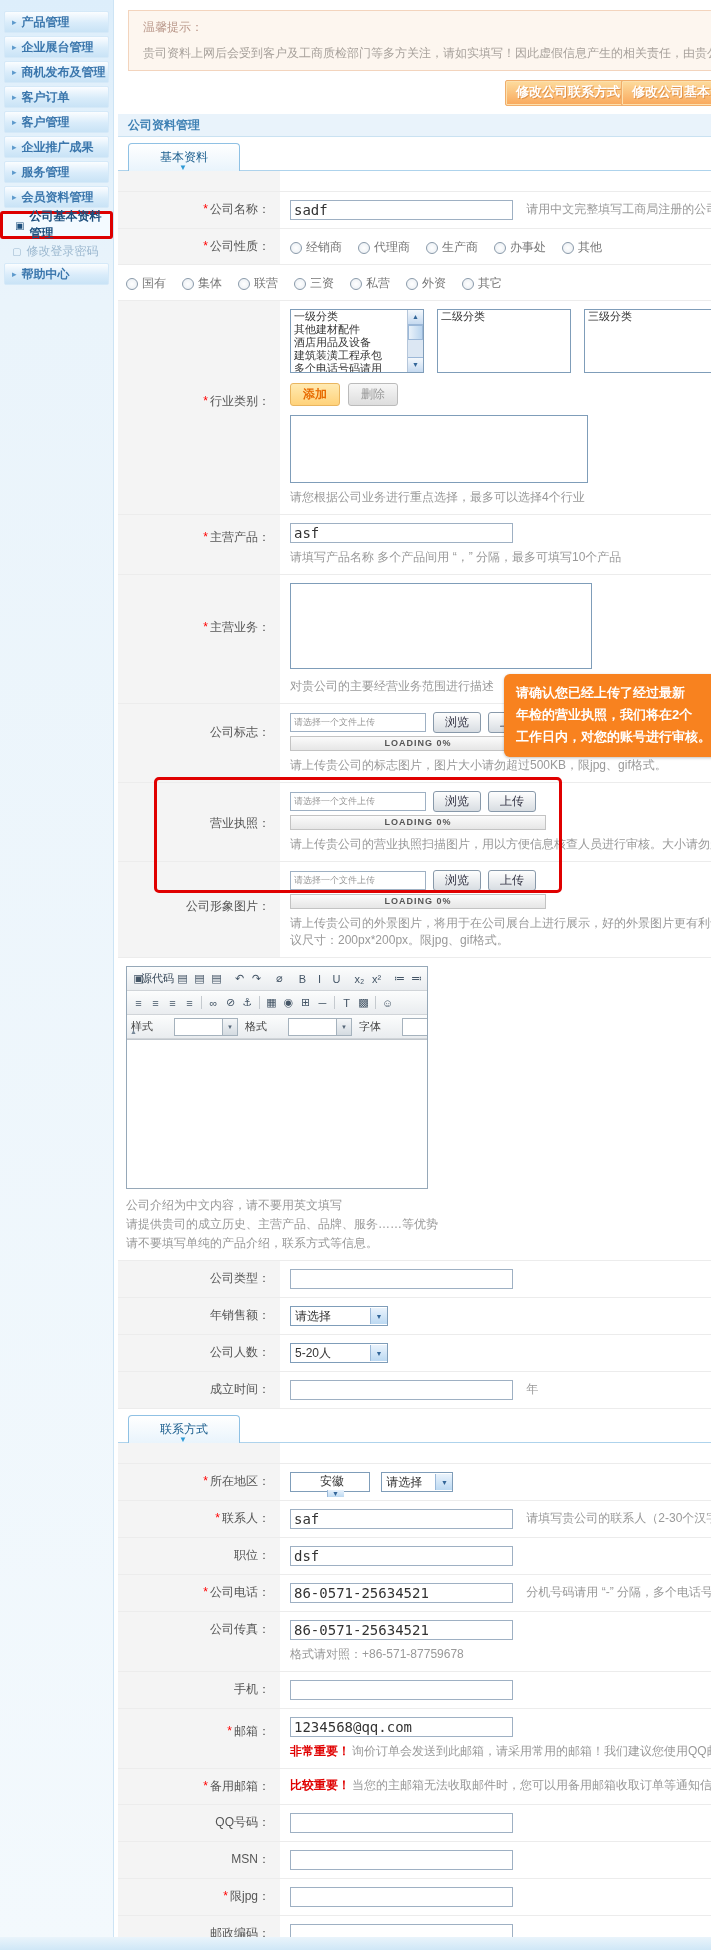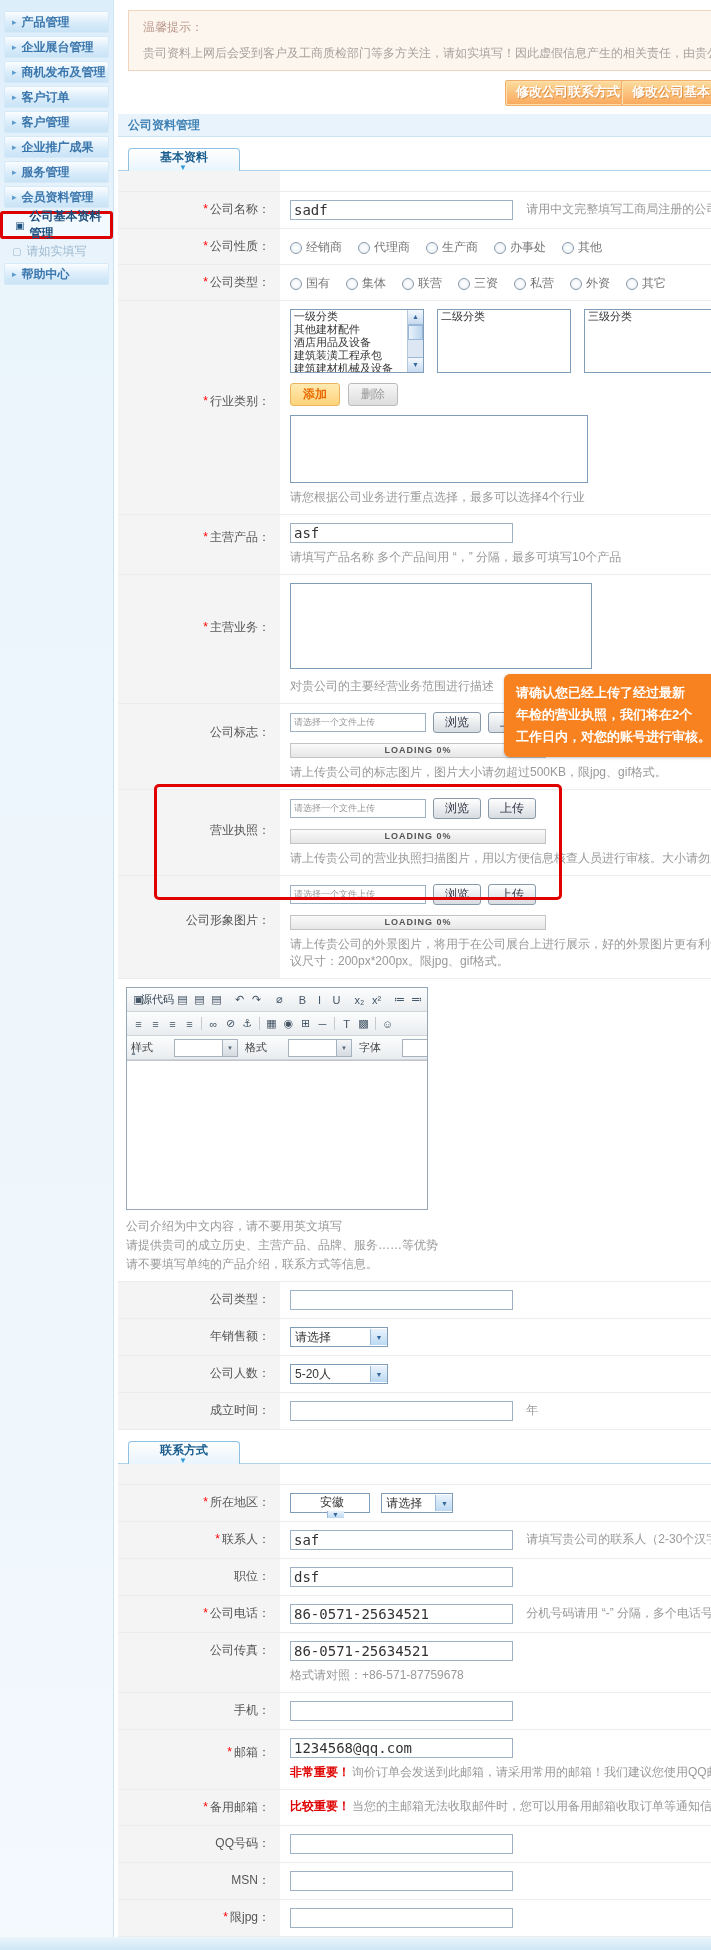--- a/index.html
+++ b/index.html
@@ -27,23 +27,23 @@
   .topbtns{position:relative;height:32px;margin-top:6px;}
   .obtn{position:absolute;top:3px;height:24px;line-height:22px;padding:0 10px;border-radius:2px;
     background:linear-gradient(#fddc9e,#f9a85c);border:1px solid #f0ad6b;box-shadow:inset 0 0 0 1px #fce0ae;
     color:#fff;font-weight:bold;font-size:13px;text-shadow:1px 1px 0 #e0934a;cursor:pointer;}
   .obtn.b1{left:387px;}
   .obtn.b2{left:503px;}
   .pagehead{height:22px;line-height:22px;width:950px;background:#e9f3fb;border-bottom:1px solid #cae2f2;
     color:#3f81b4;font-weight:bold;padding-left:10px;margin-top:5px;}
 
   .tabrow{position:relative;height:33px;border-bottom:1px solid #aed3ec;width:950px;}
-  .tab{position:absolute;left:10px;bottom:-1px;width:110px;height:22px;text-align:center;
+  .tab{position:absolute;left:10px;bottom:-1px;width:110px;height:22px;padding-top:5px;text-align:center;
     border:1px solid #8fc1e4;border-bottom:none;border-radius:4px 4px 0 0;
-    background:linear-gradient(#ffffff,#e9f4fc);color:#1b5e8e;font-weight:bold;cursor:pointer;}
+    background:linear-gradient(#ffffff,#e9f4fc);color:#1b5e8e;font-weight:normal;cursor:pointer;}
   .tab .tarr{position:absolute;left:50%;margin-left:-5px;bottom:-1px;color:#2f9ad6;font-size:8px;}
 
   .frm{width:950px;}
   .row{display:flex;border-bottom:1px solid #ececec;background:#fff;}
   .lbl{flex:0 0 152px;background:#f4f4f4;text-align:right;padding:9px 10px 9px 0;color:#555;border-right:2px solid #fff;}
   .fld{flex:1;padding:8px 0 8px 8px;position:relative;color:#777;}
   .star{color:#ff0000;margin-right:2px;}
   .hint{color:#999;margin-top:6px;}
   .hintin{color:#999;margin-left:10px;}
   .imp{color:#e00000;font-weight:bold;margin-right:2px;}
@@ -64,21 +64,21 @@
 
   .addrow{margin:10px 0 9px;display:flex;gap:8px;}
   .addbtn{background:linear-gradient(#ffeab2,#ffd27a);border:1px solid #e9b55f;color:#e86a00;font-weight:bold;padding:2px 12px;border-radius:3px;cursor:pointer;font-size:12px;}
   .delbtn{background:linear-gradient(#f7f7f7,#dddddd);border:1px solid #bbbbbb;color:#999;padding:2px 12px;border-radius:3px;cursor:pointer;font-size:12px;}
   .bigbox{width:296px;height:66px;border:1px solid #7f9db9;background:#fff;}
   .tarea{border:1px solid #7f9db9;background:#fff;resize:none;}
 
   .uprow{display:flex;gap:7px;align-items:center;}
   .upfile{width:128px;height:15px;border:1px solid #9eb0c3;font-size:9px;color:#999;padding:1px 3px;}
   .xpbtn{border:1px solid #8899aa;border-radius:3px;background:linear-gradient(#fefefe,#d8dde2);padding:1px 11px;font-size:12px;color:#334;cursor:pointer;}
-  .loadbar{width:254px;height:13px;margin-top:10px;border:1px solid #c3c3c3;background:linear-gradient(#fbfbfb,#e6e6e6);
+  .loadbar{width:254px;height:13px;margin-top:3px;border:1px solid #c3c3c3;background:linear-gradient(#fbfbfb,#e6e6e6);
     font-size:9px;font-weight:bold;color:#555;text-align:center;line-height:13px;letter-spacing:1px;}
 
   .row.license{position:relative;}
   .redhl{position:absolute;left:36px;top:-6px;width:402px;height:110px;border:3px solid #e00000;border-radius:5px;pointer-events:none;z-index:4;}
   .row.logo{position:relative;}
   .tipbox{position:absolute;left:222px;top:-30px;width:236px;background:#f8821f;border-radius:6px;padding:8px 12px 9px;z-index:5;box-shadow:0 1px 3px rgba(0,0,0,.25);}
   .tipline{color:#fff;font-weight:bold;font-size:13px;line-height:22px;white-space:nowrap;}
 
   .editor{width:300px;border:1px solid #96a8b8;background:#eef0f1;}
   .tbar{display:flex;align-items:center;gap:2px;padding:2px 4px;height:19px;border-bottom:1px solid #d0d4d8;
@@ -140,21 +140,21 @@
           <span>会员资料管理</span>
         </div>
         <div class="sb-redbox">
           <div class="sb-sub sel">
             <span class="sb-ico">▣</span>
             <span>公司基本资料管理</span>
           </div>
         </div>
         <div class="sb-sub dim">
           <span class="sb-ico">▢</span>
-          <span>请如实填写</span>
+          <span>修改登录密码</span>
         </div>
         <div class="sb-item">
           <span class="sb-arr">▸</span>
           <span>帮助中心</span>
         </div>
       </div>
   </div>
 
   <div class="main">
 
@@ -198,21 +198,20 @@
               <label class="ropt"><span class="rdot"></span>经销商</label>
               <label class="ropt"><span class="rdot"></span>代理商</label>
               <label class="ropt"><span class="rdot"></span>生产商</label>
               <label class="ropt"><span class="rdot"></span>办事处</label>
               <label class="ropt"><span class="rdot"></span>其他</label>
             </div>
           </div>
       </div>
 
       <div class="row">
-        <div class="lbl"><span class="star">*</span><span>公司类型：</span></div>
         <div class="fld">
             <div class="radios">
               <label class="ropt"><span class="rdot"></span>国有</label>
               <label class="ropt"><span class="rdot"></span>集体</label>
               <label class="ropt"><span class="rdot"></span>联营</label>
               <label class="ropt"><span class="rdot"></span>三资</label>
               <label class="ropt"><span class="rdot"></span>私营</label>
               <label class="ropt"><span class="rdot"></span>外资</label>
               <label class="ropt"><span class="rdot"></span>其它</label>
             </div>
@@ -222,21 +221,21 @@
       <div class="row">
         <div class="lbl" style="padding-top:92px"><span class="star">*</span><span>行业类别：</span></div>
         <div class="fld">
           <div class="lbrow">
             <div class="listbox">
               <div>
                   <div class="lopt">一级分类</div>
                   <div class="lopt">其他建材配件</div>
                   <div class="lopt">酒店用品及设备</div>
                   <div class="lopt">建筑装潢工程承包</div>
-                  <div class="lopt">建筑建材机械及设备</div>
+                  <div class="lopt">多个电话号码请用</div>
                 </div>
               <div class="vscroll">
                 <div class="vsbtn">▲</div>
                 <div class="vsthumb"></div>
                 <div class="vsbtn vsdn">▼</div>
               </div>
             </div>
             <div class="listbox">
                 <div>
                   <div class="lopt">二级分类</div>

